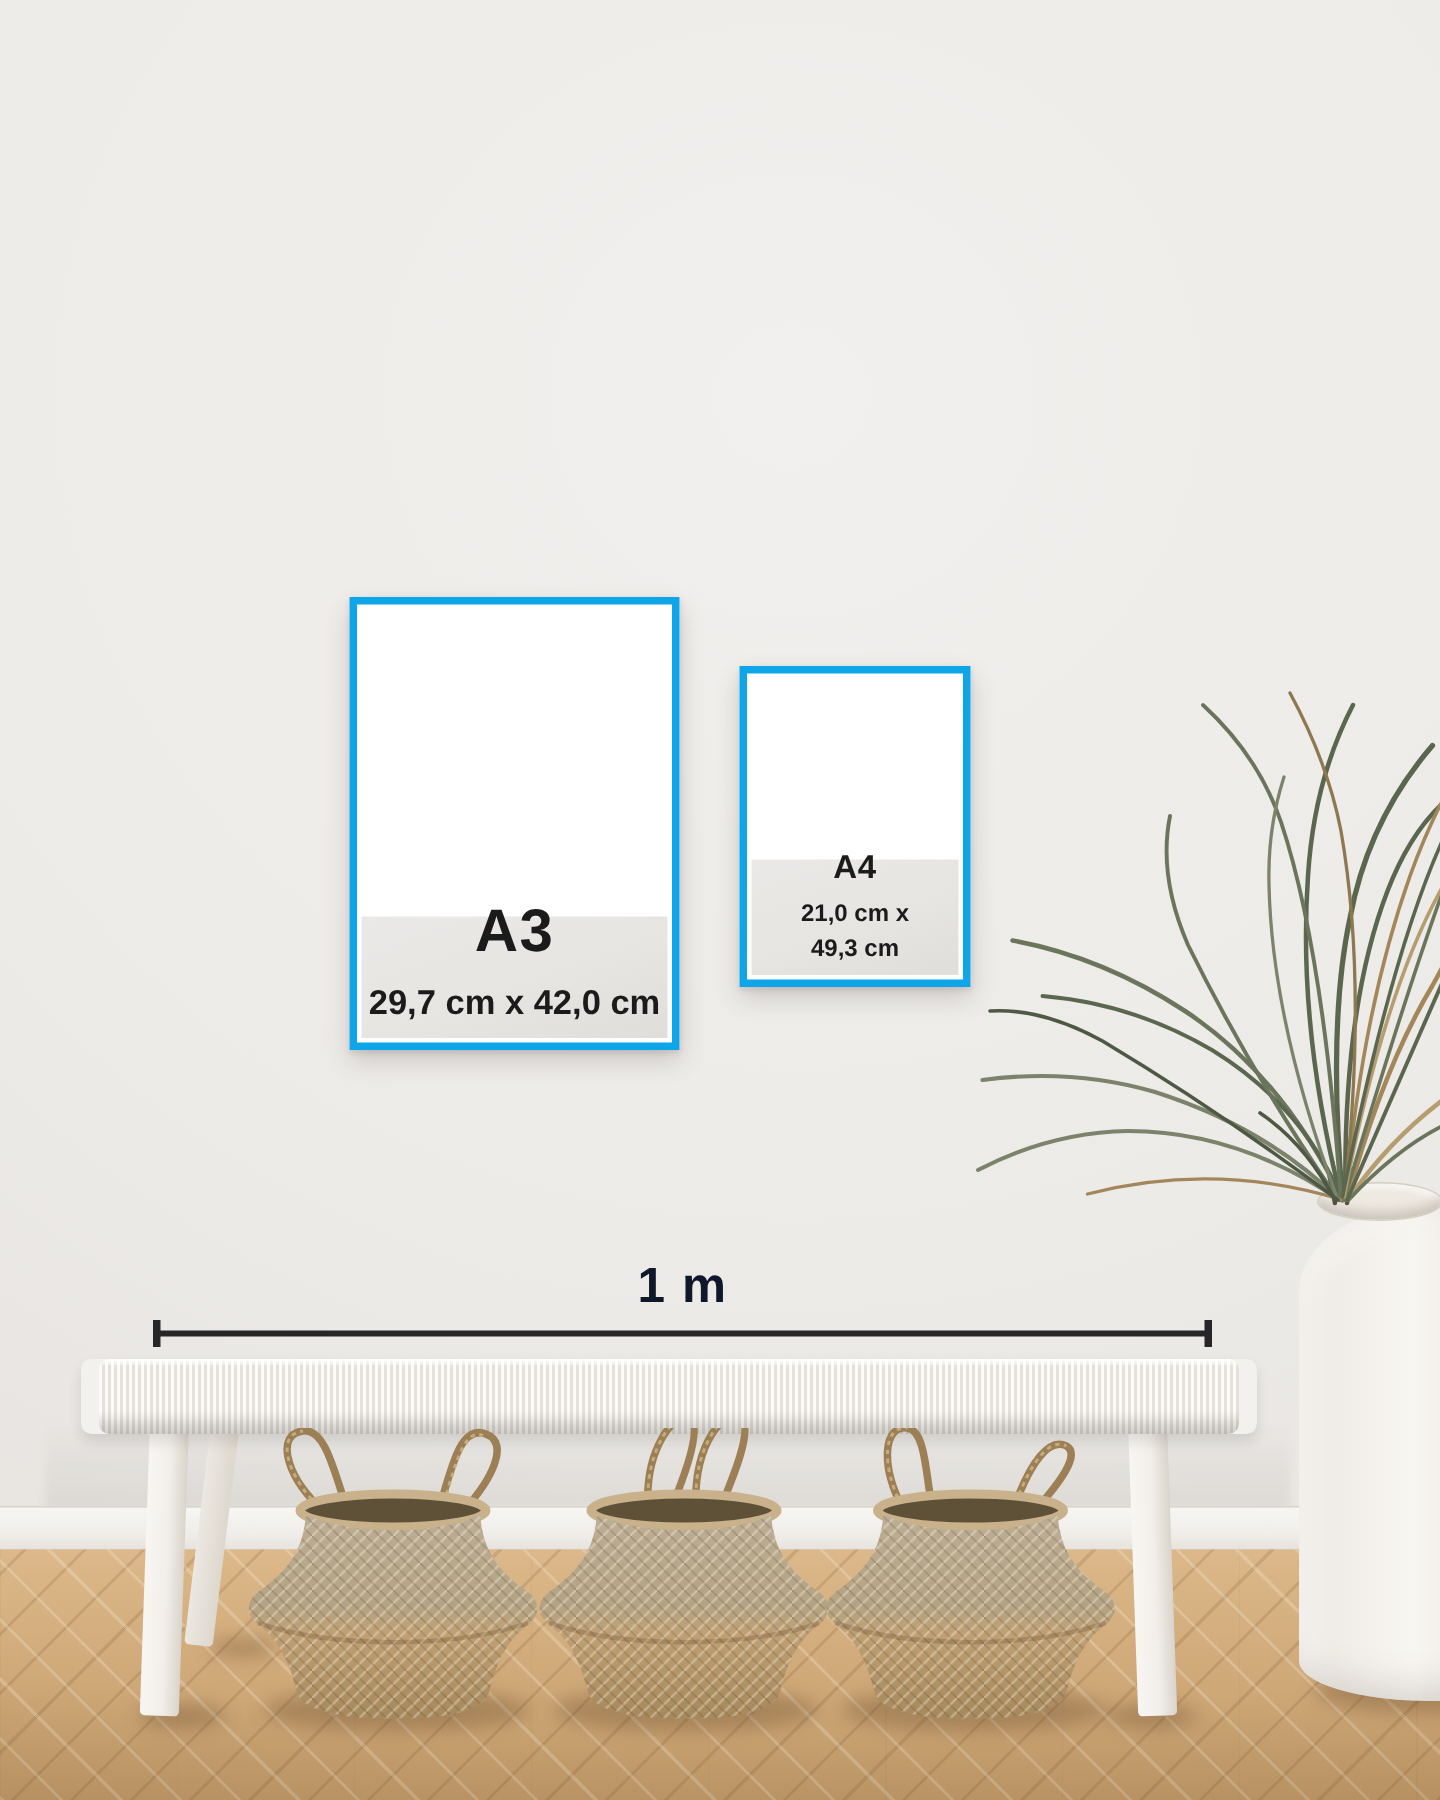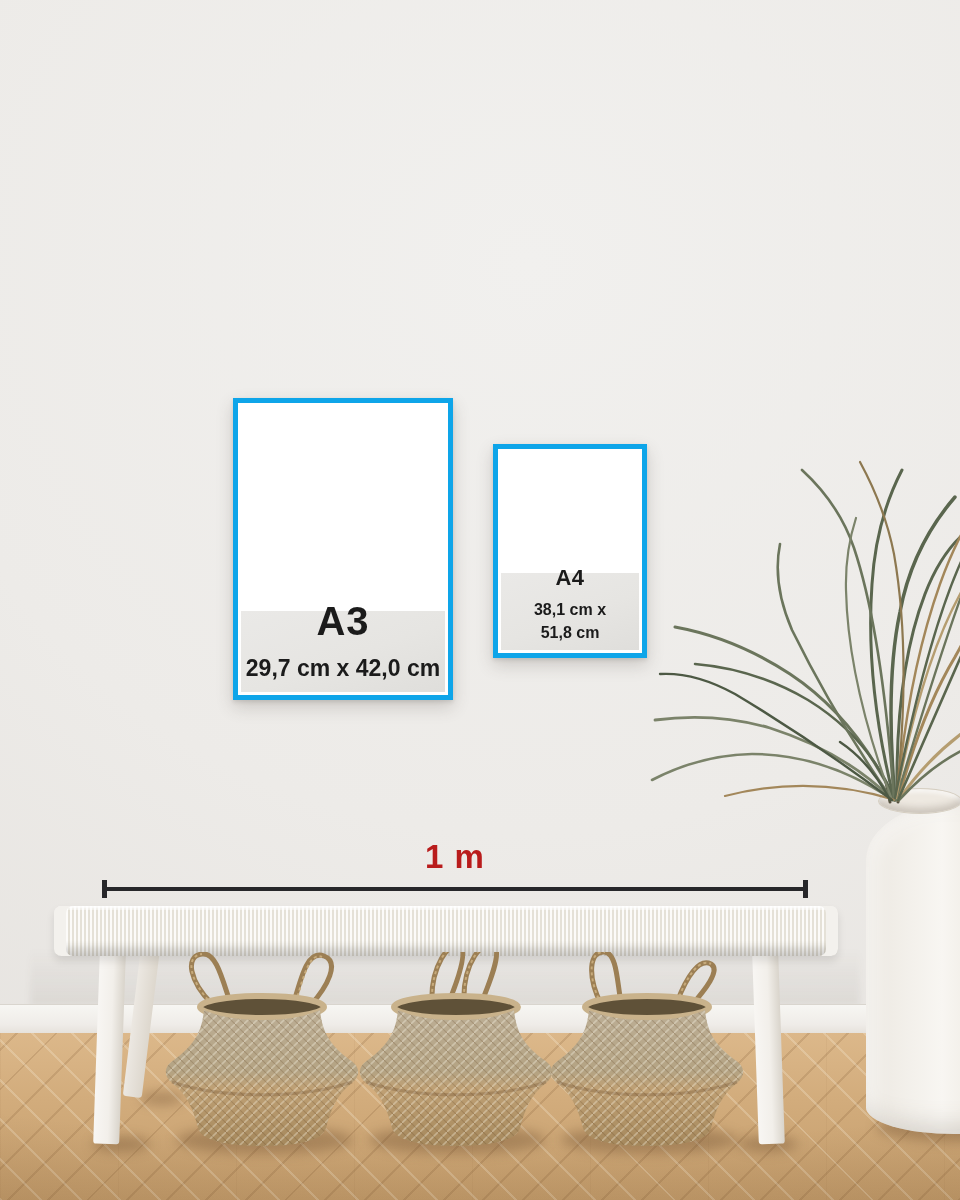--- a/index.html
+++ b/index.html
@@ -50,21 +50,21 @@
   }
   .frame-a3{left:233px;top:398px;width:220px;height:302px;}
   .frame-a4{left:493px;top:444px;width:154px;height:214px;}
   .frame-a3 .size-label{font-size:40px;font-weight:800;letter-spacing:1px;line-height:1;transform:translateY(-10px);}
   .frame-a3 .size-dims{font-size:23px;font-weight:700;margin-top:14px;transform:translateY(-10px);}
   .frame-a4 .size-label{font-size:22px;font-weight:800;letter-spacing:0.5px;line-height:1;transform:translateY(-6px);}
   .frame-a4 .size-dims{font-size:16px;font-weight:700;line-height:1.4;margin-top:10px;transform:translateY(-6px);}
   
   .ruler-label{
     position:absolute;left:102px;top:838px;width:706px;text-align:center;
-    font-size:33px;font-weight:700;letter-spacing:1px;color:#b91c1c;
+    font-size:33px;font-weight:700;letter-spacing:1px;color:#0f172a;
   }
   .ruler-line{
     position:absolute;left:102px;top:887px;width:706px;height:4px;background:#27272a;
   }
   .ruler-tick{
     position:absolute;top:-7px;width:5px;height:18px;background:#27272a;
   }
   .ruler-tick.left{left:0;}
   .ruler-tick.right{right:0;}
   
@@ -122,22 +122,22 @@
   <div class="paper">
     <div class="size-label">A3</div>
     <div class="size-dims">29,7 cm x 42,0 cm</div>
   </div>
 </div>
 
 <div class="frame frame-a4">
   <div class="paper">
     <div class="size-label">A4</div>
     <div class="size-dims">
-      <div>38,1 cm x</div>
-      <div>51,8 cm</div>
+      <div>21,0 cm x</div>
+      <div>49,3 cm</div>
     </div>
   </div>
 </div>
 
 <div class="ruler-label">1 m</div>
 <div class="ruler-line">
   <div class="ruler-tick left"></div>
   <div class="ruler-tick right"></div>
 </div>
 

